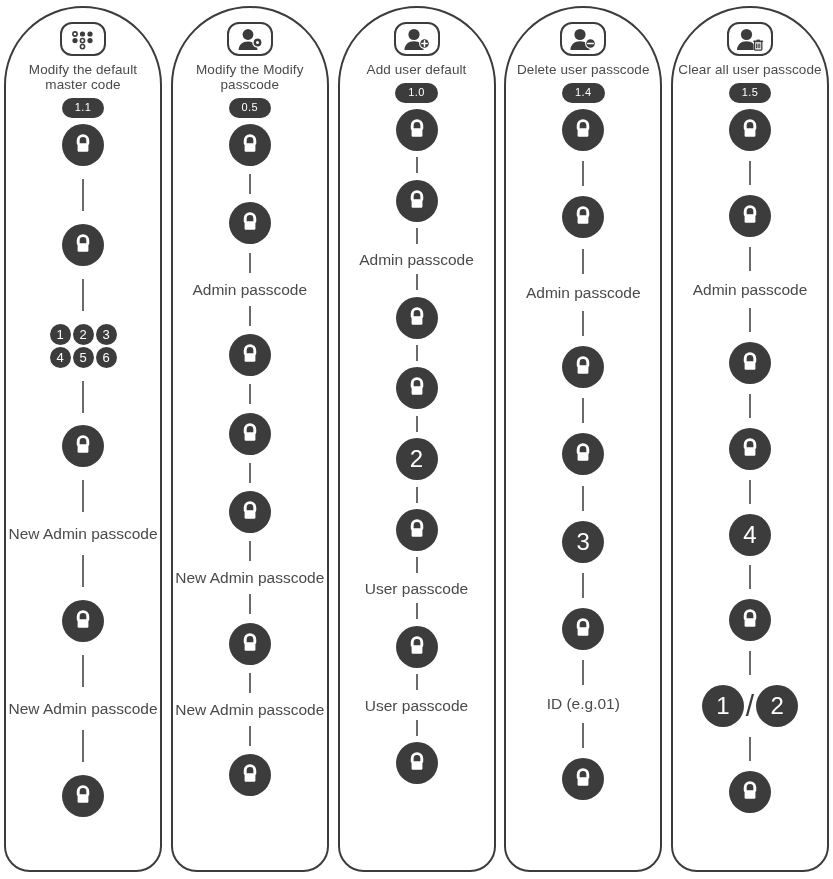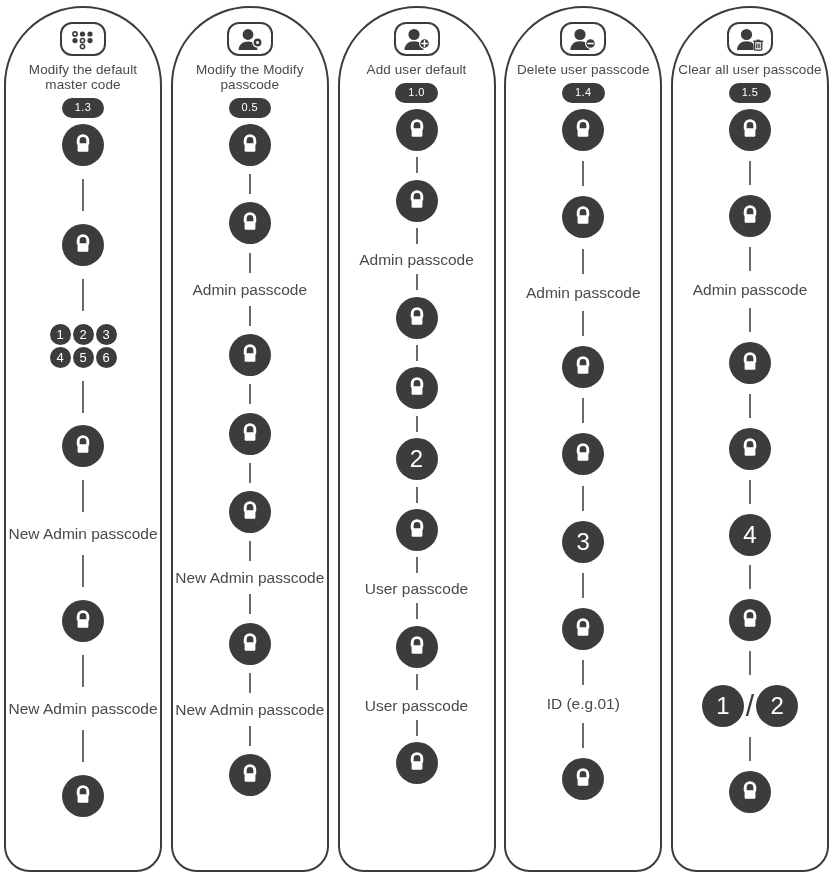--- a/index.html
+++ b/index.html
@@ -118,21 +118,21 @@
       <circle cx="7" cy="6" r="2.1" fill="none" stroke="#3c3c3c" stroke-width="1.6"></circle>
       <circle cx="14.5" cy="6" r="2.6" fill="#3c3c3c"></circle>
       <circle cx="22" cy="6" r="2.6" fill="#3c3c3c"></circle>
       <circle cx="7" cy="12.6" r="2.6" fill="#3c3c3c"></circle>
       <circle cx="14.5" cy="12.6" r="2.1" fill="none" stroke="#3c3c3c" stroke-width="1.6"></circle>
       <circle cx="22" cy="12.6" r="2.6" fill="#3c3c3c"></circle>
       <circle cx="14.5" cy="18.6" r="2.1" fill="none" stroke="#3c3c3c" stroke-width="1.6"></circle>
     </svg>
         </div>
         <div class="head-title">Modify the default master code</div>
-        <div class="badge">1.3</div>
+        <div class="badge">1.1</div>
       </div>
       <div class="flow">
         <div class="node">
           <div class="lock">
             <svg width="22" height="24" viewBox="0 0 22 24" aria-hidden="true">
   <path d="M6.2 10.5V7.4a4.8 4.8 0 0 1 9.6 0v3.1" fill="none" stroke="#ffffff" stroke-width="2.9" stroke-linecap="round"></path>
   <rect x="5.6" y="10.2" width="10.8" height="8.6" rx="1.2" fill="#ffffff"></rect>
 </svg>
           </div>
         </div>

